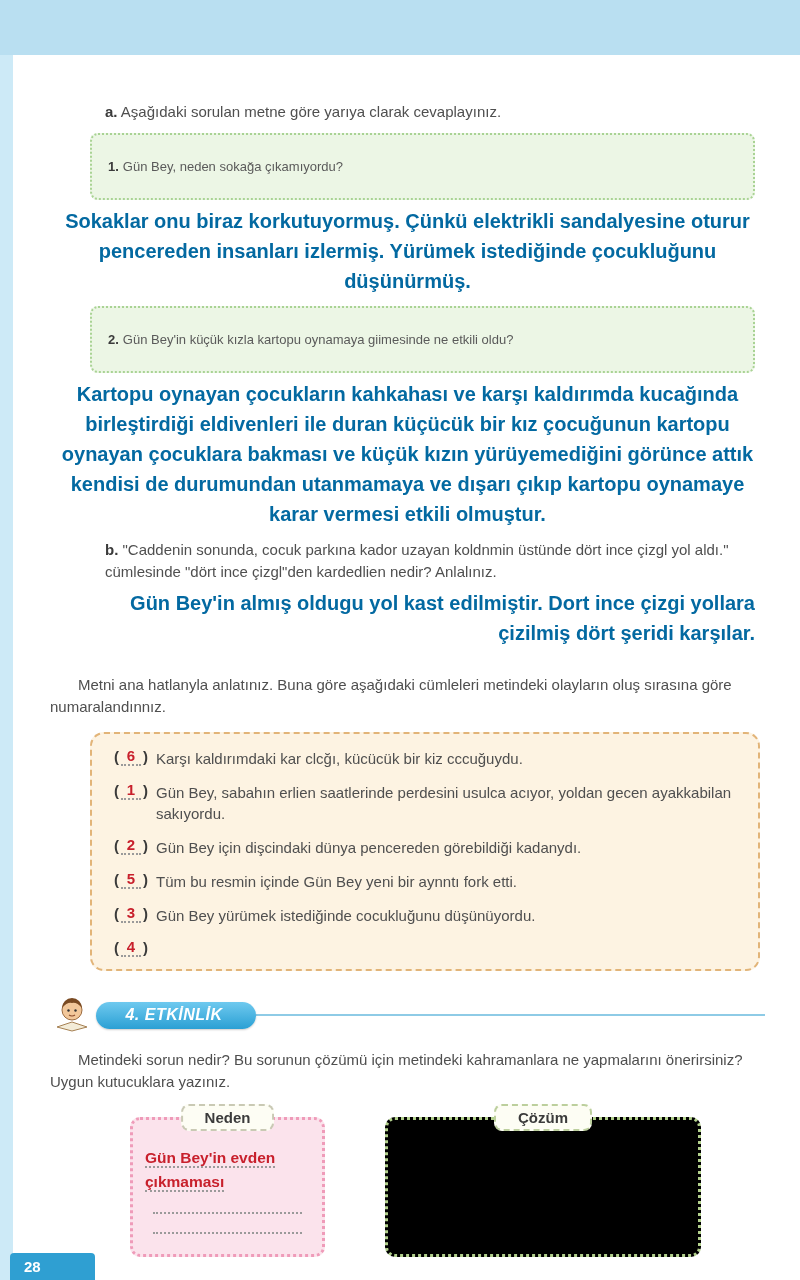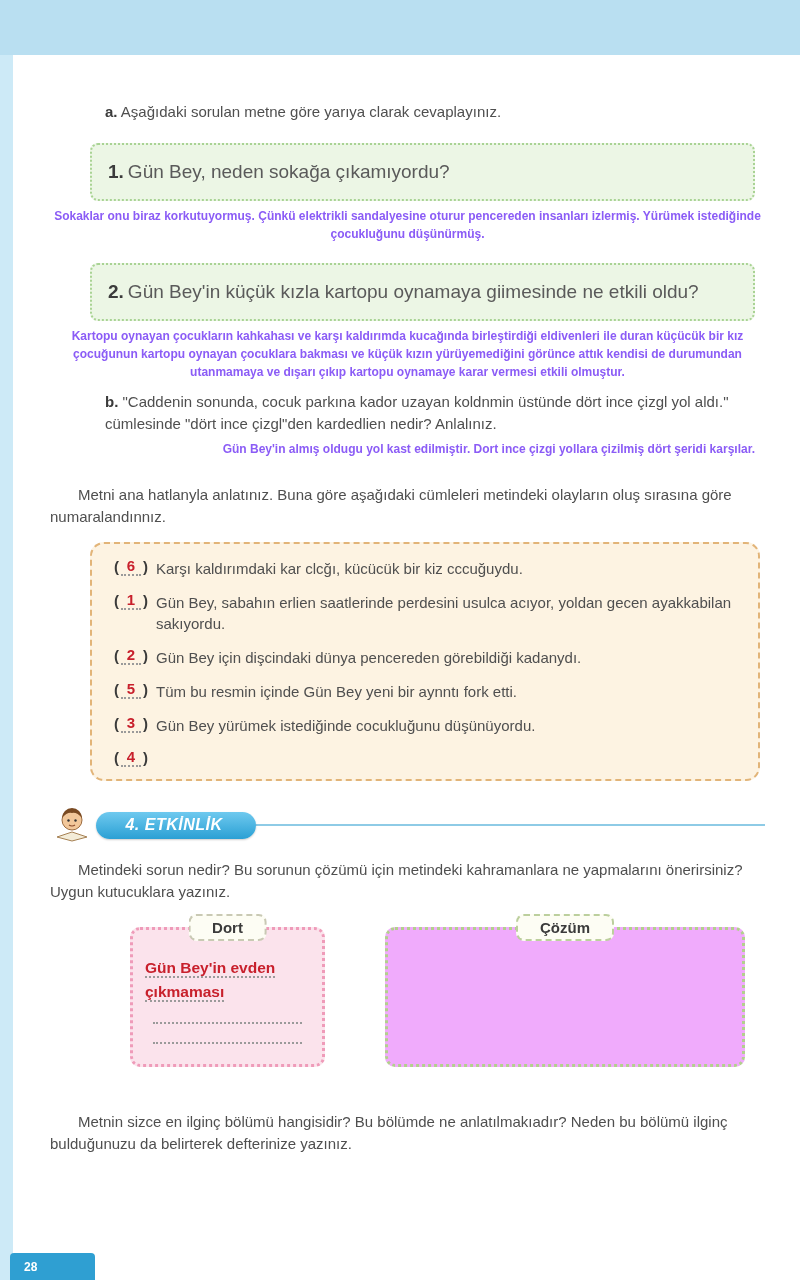--- a/index.html
+++ b/index.html
@@ -36,31 +36,31 @@
     z-index:2;
   }
   .hline { flex:1; height:2px; background:#8ecbe6; margin-left:-6px; }
 
   p.body-text { font-size:15px; line-height:1.45; color:#4f4f4f; }
   .indent { text-indent:28px; }
   .bold-prefix { font-weight:bold; color:#3b3b3b; }
 
   
   .qbox {
-    margin:20px 10px 6px 40px;
+    margin:10px 10px 6px 40px;
     background:#ecf6e5;
     border:2px dotted #a9d394;
     border-radius:8px;
-    padding:16px 16px;
-    font-size:19px; color:#5a5a5a;
+    padding:24px 16px;
+    font-size:13px; color:#5a5a5a;
   }
   .qnum { font-weight:bold; color:#3b3b3b; margin-right:4px; }
 
   .answer {
-    color:#8b5cf6; font-weight:bold; font-size:12px; line-height:1.5;
+    color:#0369a1; font-weight:bold; font-size:20px; line-height:1.5;
     text-align:center; margin:6px 0 10px 0;
   }
   .answer.left { text-align:right; margin-left:55px; margin-right:10px; }
 
   
   .seq-box {
     margin:14px 5px 0 40px;
     background:#fdf3e2;
     border:2px dashed #e2b478;
     border-radius:14px;
@@ -75,40 +75,40 @@
   .seq-text { margin-left:8px; line-height:1.4; }
 
   
   .boxes-row { display:flex; margin:24px 0 0 80px; gap:60px; }
   .wavy-box { position:relative; border-radius:10px; padding:26px 12px 12px 12px; }
   .sorun-box {
     width:195px; min-height:128px;
     background:#fbe3ec; border:3px dotted #ef9bb9;
   }
   .cozum-box {
-    width:360px; min-height:140px;
-    background:#f0abfc; border:3px dotted #b2d08c;
+    width:316px; min-height:140px;
+    background:#000000; border:3px dotted #b2d08c;
   }
   .box-tab {
     position:absolute; top:-16px; left:50%; transform:translateX(-50%);
     background:#fdfdf4; padding:3px 22px; font-weight:bold; font-size:15px;
     color:#3b3b3b; border-radius:8px; white-space:nowrap;
   }
   .sorun-box .box-tab { border:2px dashed #c9c9b4; }
   .cozum-box .box-tab { border:2px dashed #bccf9d; }
   .box-answer {
     color:#c8202c; font-weight:bold; font-size:15.5px; line-height:1.55;
   }
   .box-answer .u { border-bottom:2px dotted #9a9a9a; }
   .dotline { border-bottom:2px dotted #9a9a9a; height:16px; margin:4px 8px; }
 
   
   .page-num {
     position:absolute; left:10px; bottom:0; width:85px; height:27px;
-    background:#2f9fd2; color:#fff; font-weight:bold; font-size:12px;
+    background:#2f9fd2; color:#fff; font-weight:bold; font-size:15px;
     display:flex; align-items:center; padding-left:14px;
     border-radius:4px 4px 0 0;
   } .sp-md { height:16px; }
 </style>
 </head>
 <body>
 
 <div class="top-band"></div>
 <div class="left-strip"></div>
 
@@ -188,21 +188,21 @@
     </span>
     <div class="badge">4. ETKİNLİK</div>
     <div class="hline"></div>
   </div>
 
   <div class="sp-md"></div>
   <p class="body-text indent">Metindeki sorun nedir? Bu sorunun çözümü için metindeki kahramanlara ne yapmalarını önerirsiniz? Uygun kutucuklara yazınız.</p>
 
   <div class="boxes-row">
     <div class="wavy-box sorun-box">
-      <div class="box-tab">Dort</div>
+      <div class="box-tab">Neden</div>
       <div class="box-answer"><span class="u">Gün Bey'in evden çıkmaması</span></div>
       <div class="dotline"></div>
       <div class="dotline"></div>
     </div>
     <div class="wavy-box cozum-box">
       <div class="box-tab">Çözüm</div>
     </div>
   </div>
 
   <div style="height:28px"></div>

